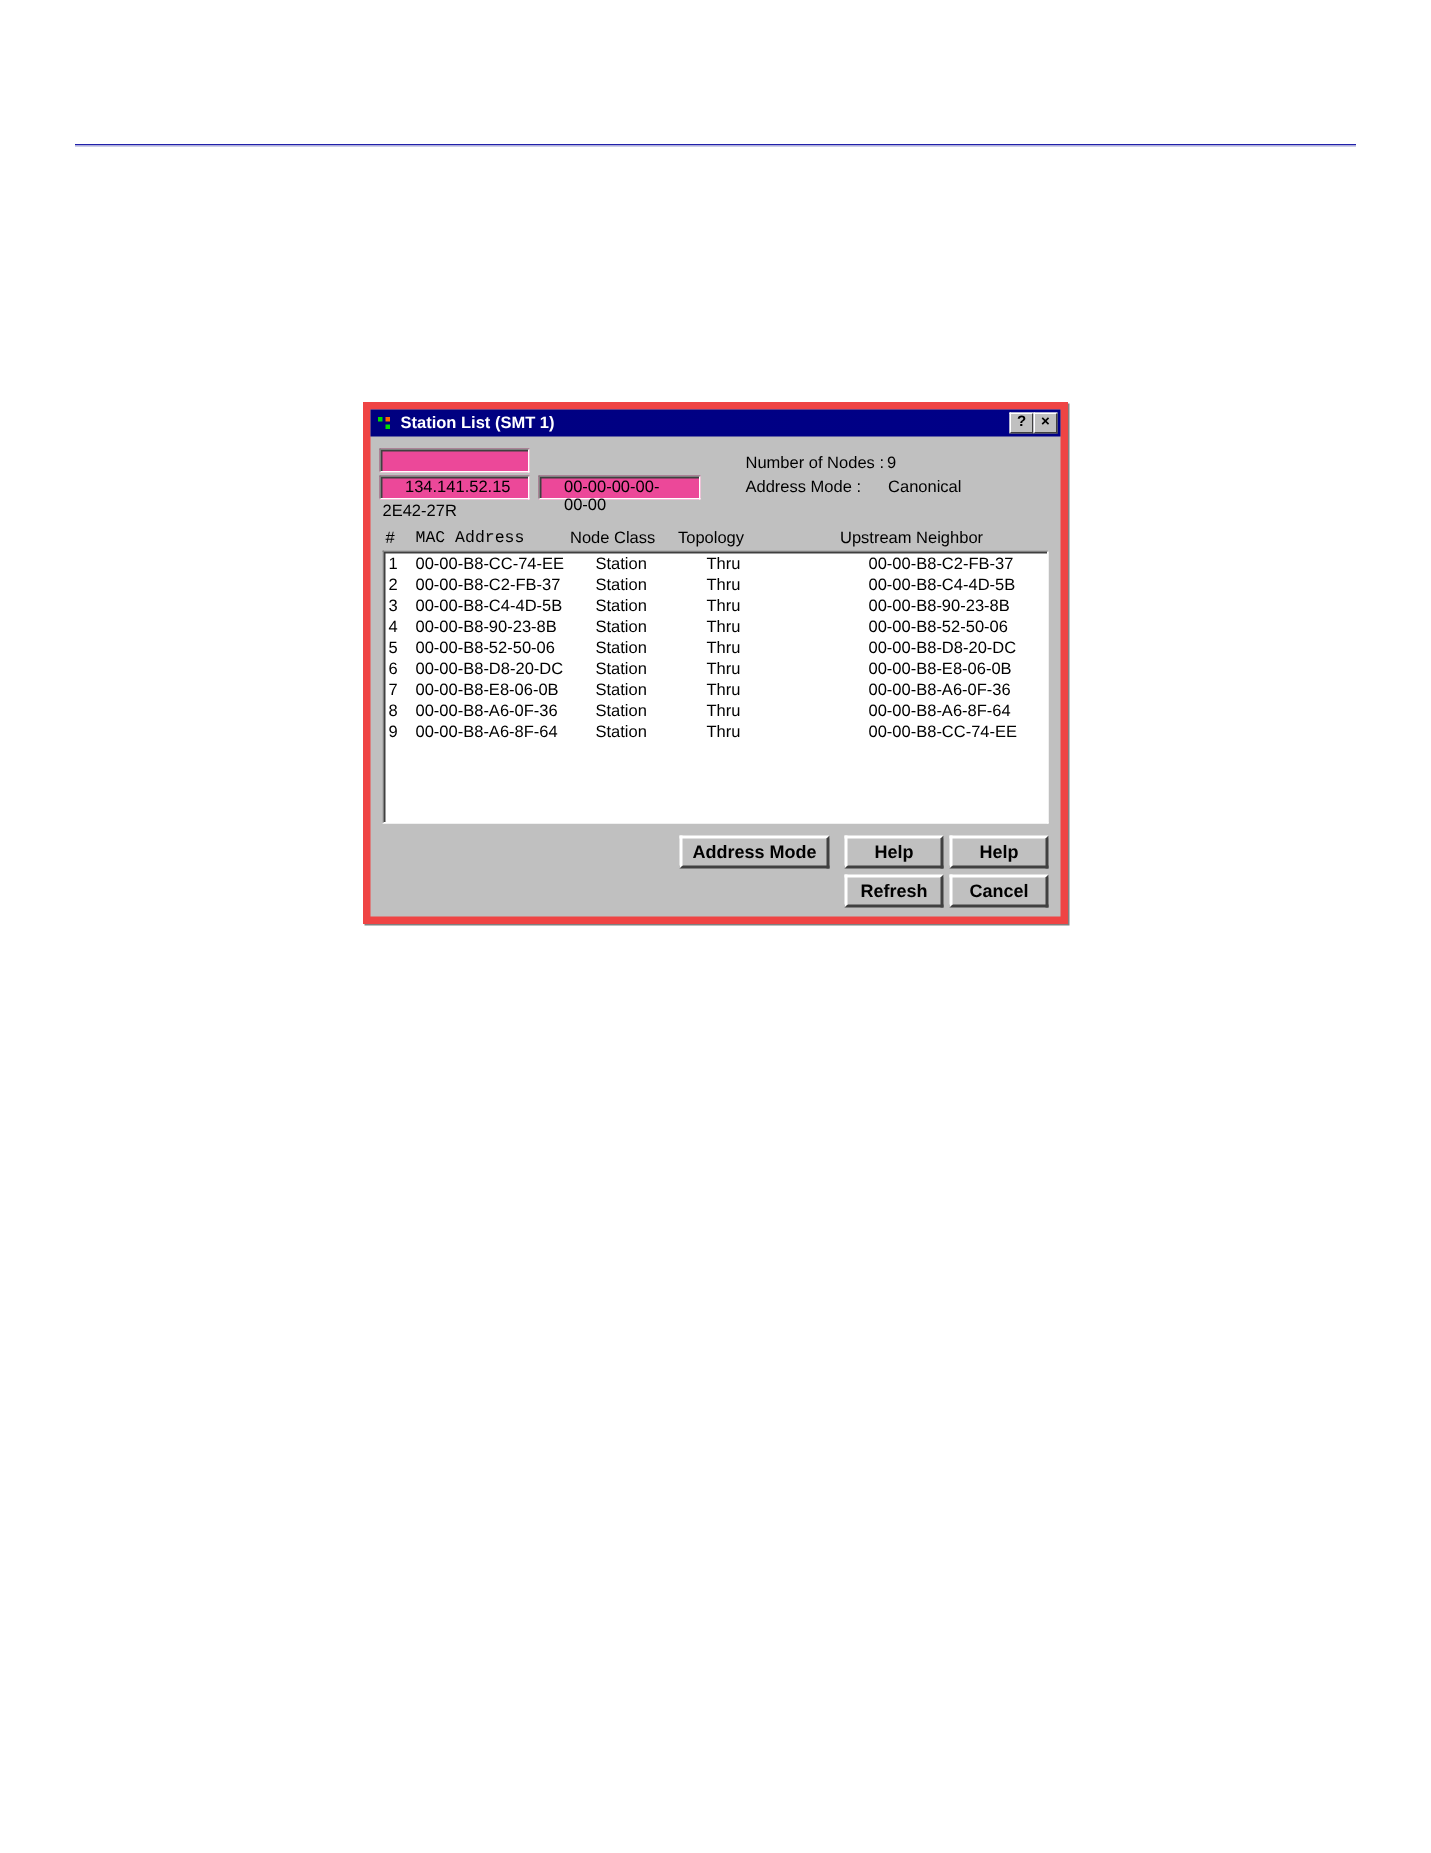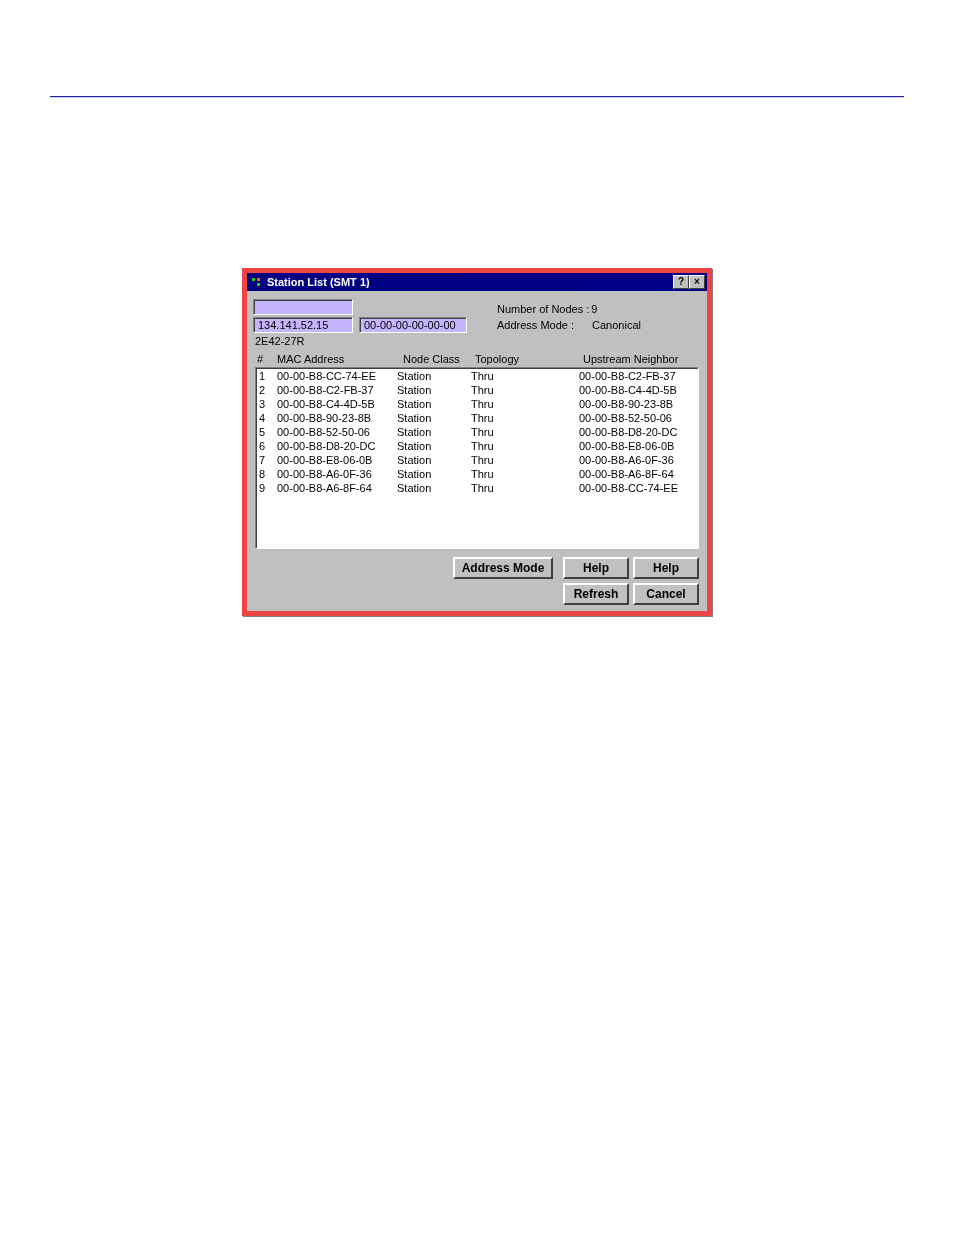--- a/index.html
+++ b/index.html
@@ -81,43 +81,43 @@
       display: flex;
       gap: 30px;
       margin-bottom: 2px;
     }
     .left-fields {
       display: flex;
       flex-direction: column;
     }
     .field-row { display: flex; gap: 6px; align-items: center; }
     .textbox {
-      background: #c4b5fd;
+      background: #ec4899;
       border-top: 1px solid #808080;
       border-left: 1px solid #808080;
       border-right: 1px solid #fff;
       border-bottom: 1px solid #fff;
       box-shadow: inset 1px 1px 0 #404040;
-      padding: 1px 4px;
+      padding: 1px 16px;
       font-size: 11px;
       height: 16px;
     }
     .right-info {
       padding-top: 2px;
       line-height: 16px;
     }
     .info-row { display: flex; gap: 18px; align-items: flex-end; }
     .col-headers {
       display: flex;
       padding: 0 4px 2px 4px;
       margin-top: 6px;
     }
     .hdr { font-weight: normal; }
     .hdr-num    { width: 20px; }
-    .hdr-mac    { width: 126px; }
+    .hdr-mac    { width: 103px; font-family: Liberation Mono, monospace; }
     .hdr-class  { width: 72px; }
     .hdr-topo   { width: 108px; }
     .hdr-neigh  { flex: 1; }
     .listbox {
       background: #fff;
       border-top: 1px solid #808080;
       border-left: 1px solid #808080;
       border-right: 1px solid #fff;
       border-bottom: 1px solid #fff;
       box-shadow: inset 1px 1px 0 #404040;

